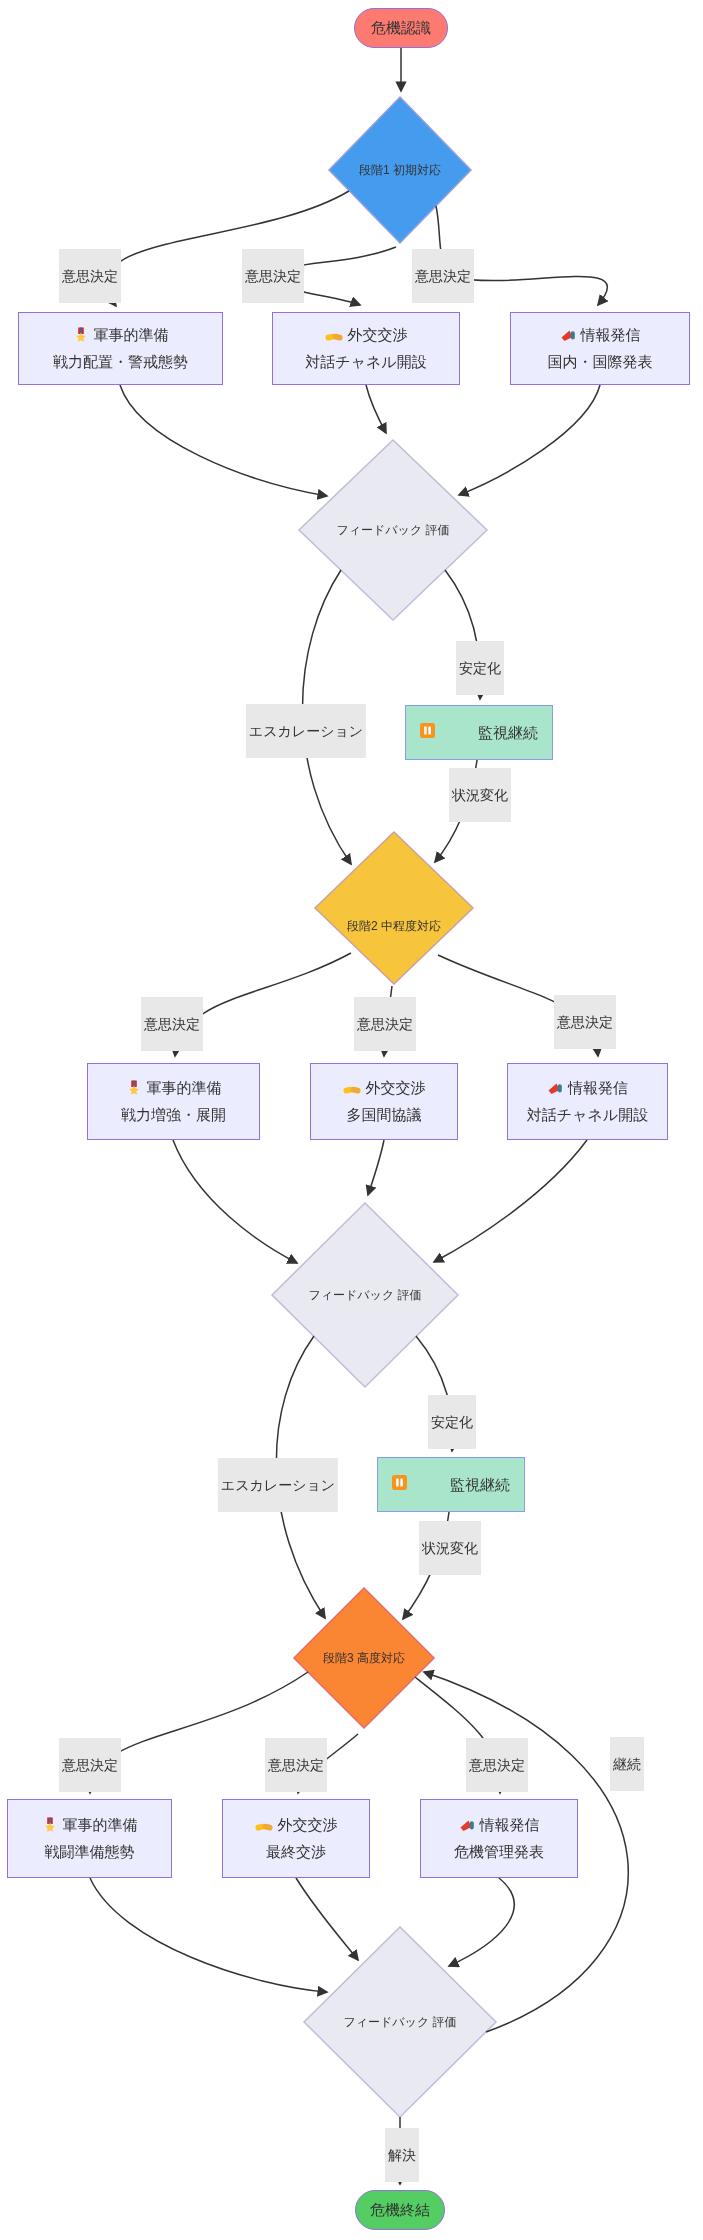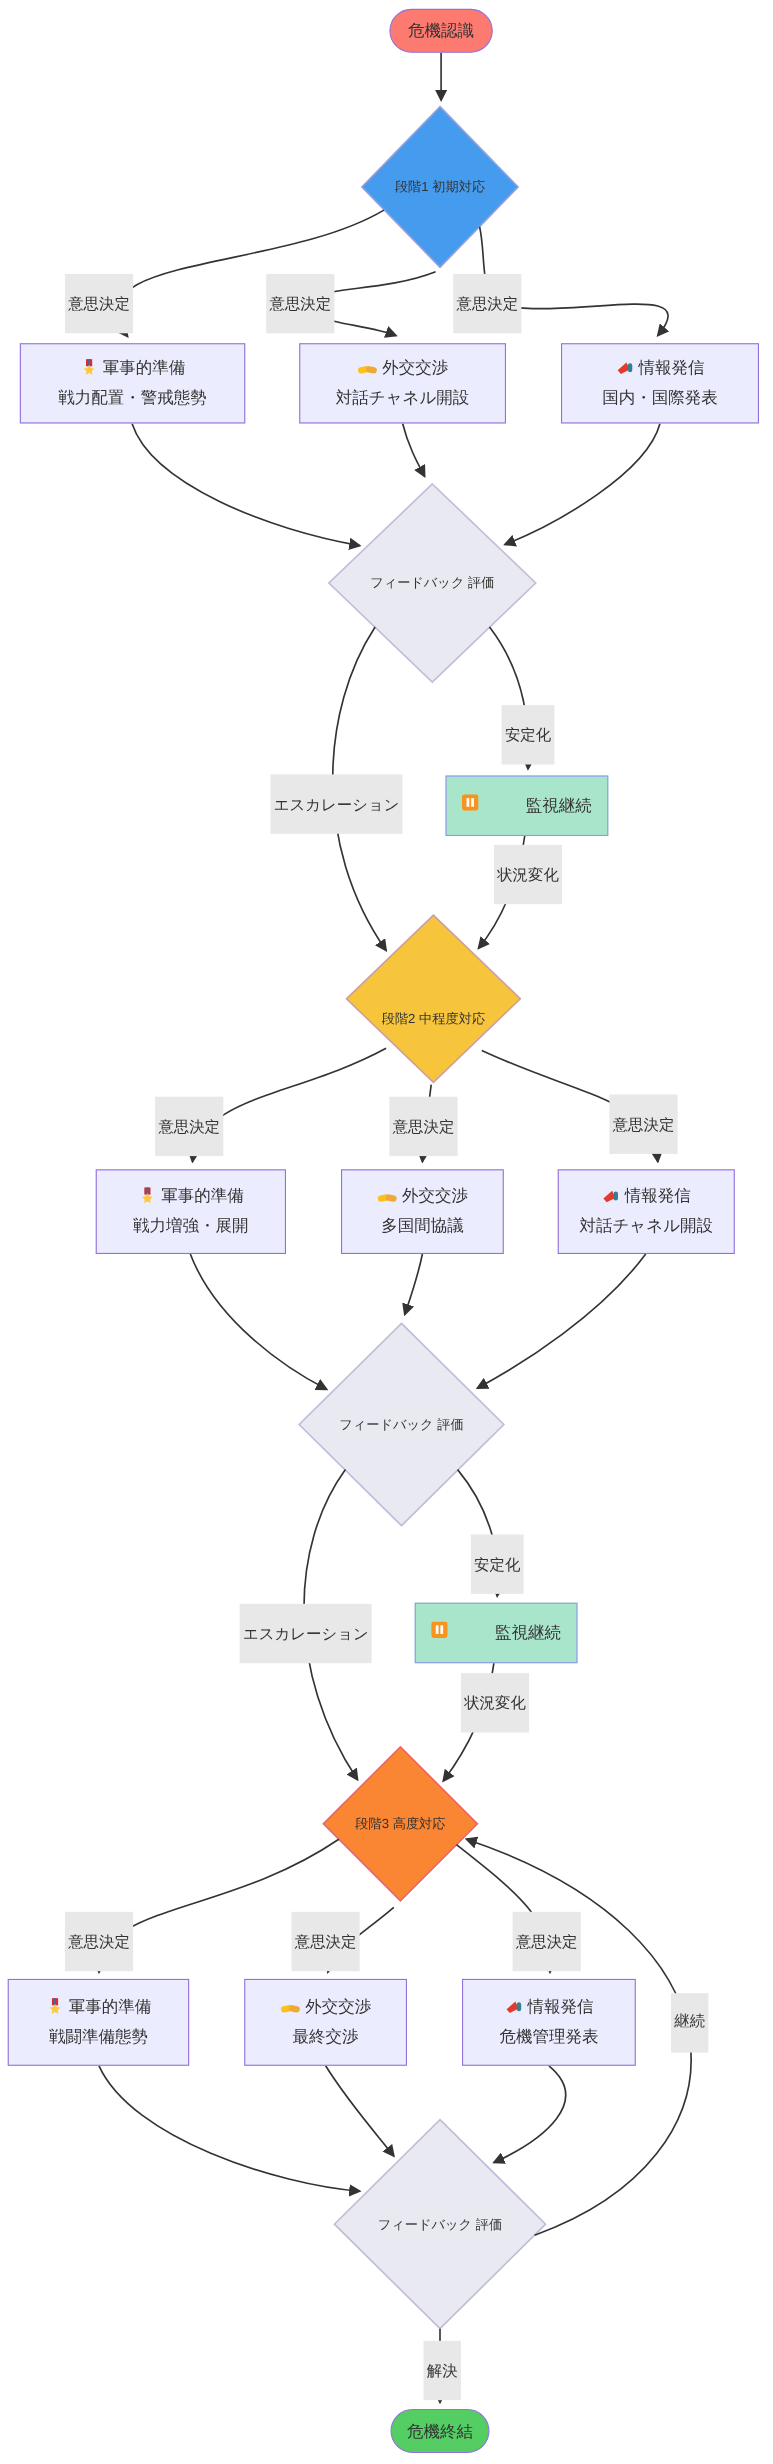--- a/index.html
+++ b/index.html
@@ -228,16 +228,16 @@
   <div class="edge-label" style="left:480px;top:795px;">状況変化</div>
   <div class="edge-label" style="left:172px;top:1024px;">意思決定</div>
   <div class="edge-label" style="left:385px;top:1024px;">意思決定</div>
   <div class="edge-label" style="left:585px;top:1022px;">意思決定</div>
   <div class="edge-label" style="left:452px;top:1422px;">安定化</div>
   <div class="edge-label" style="left:278px;top:1485px;">エスカレーション</div>
   <div class="edge-label" style="left:450px;top:1548px;">状況変化</div>
   <div class="edge-label" style="left:90px;top:1765px;">意思決定</div>
   <div class="edge-label" style="left:296px;top:1765px;">意思決定</div>
   <div class="edge-label" style="left:497px;top:1765px;">意思決定</div>
-  <div class="edge-label" style="left:627px;top:1839px;font-family:Liberation Mono, monospace;">継続</div>
+  <div class="edge-label" style="left:627px;top:1764px;">継続</div>
   <div class="edge-label" style="left:402px;top:2155px;">解決</div>
 
 </div>
 
 </body></html>

